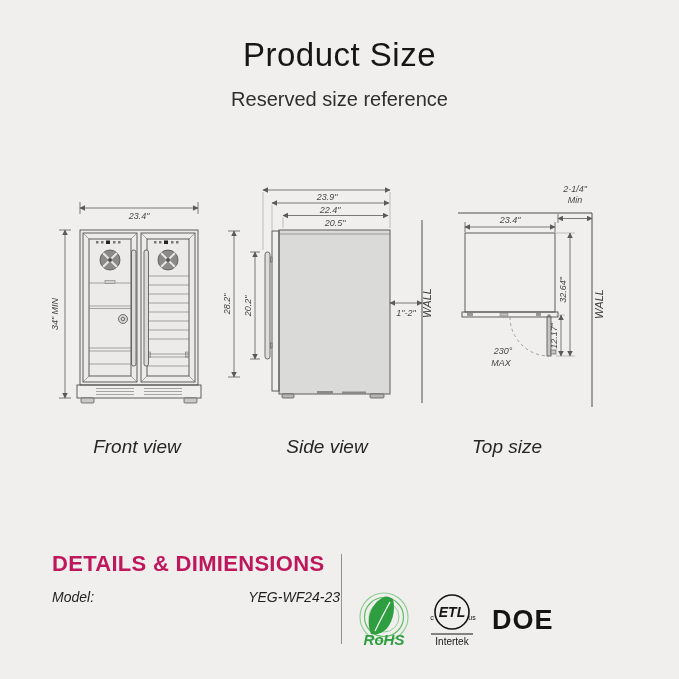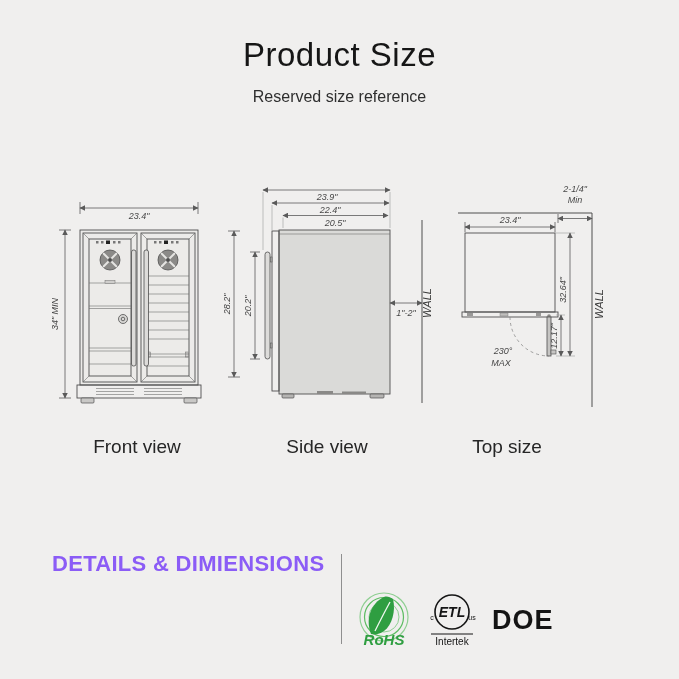--- a/index.html
+++ b/index.html
@@ -6,41 +6,41 @@
   .page{
     position:relative;width:679px;height:679px;background:#f0efee;
     font-family:"Liberation Sans",sans-serif;overflow:hidden;
   }
   .title{
     position:absolute;top:36px;left:0;width:679px;text-align:center;
     font-size:33px;font-weight:normal;color:#161616;letter-spacing:.5px;
   }
   .subtitle{
     position:absolute;top:88px;left:0;width:679px;text-align:center;
-    font-size:16px;color:#2e2e2e;
+    font-size:20px;color:#2e2e2e;
   }
   .view-label{
     position:absolute;width:120px;text-align:center;top:436px;
-    font-size:19px;color:#262626;
+    font-size:19px;color:#262626;font-style:italic;
   }
   svg{font-family:"Liberation Sans",sans-serif;}
   .ol{stroke:#4e4e4e;stroke-width:.9;fill:none;}
   .fillA{fill:#ecebe9;}
   .fillB{fill:#dadad8;}
   .dl{stroke:#5a5a5a;stroke-width:.8;}
   .tick{stroke:#5a5a5a;stroke-width:.8;}
   .ext{stroke:#9a9a9a;stroke-width:.6;}
   .dt{font-style:italic;font-size:9px;fill:#474747;}
   .dtb{font-style:italic;font-size:11px;fill:#3a3a3a;}
   .thin{stroke:#6e6e6e;stroke-width:.6;fill:none;}
   .bottom-divider{
     position:absolute;left:341px;top:554px;width:1px;height:90px;background:#8f8f8f;
   }
   .details-heading,.cert-heading{
-    position:absolute;top:551px;font-size:22px;font-weight:bold;color:#8b5cf6;letter-spacing:.3px;
+    position:absolute;top:551px;font-size:22px;font-weight:bold;color:#be185d;letter-spacing:.3px;
   }
   .details-heading{left:52px;}
   .cert-heading{left:358px;}
   .spec-rows{position:absolute;left:52px;top:589px;width:288px;}
   .spec-row{display:flex;justify-content:space-between;font-style:italic;
     font-size:14px;color:#1f1f1f;line-height:17px;}
   .logos{position:absolute;left:356px;top:590px;display:flex;align-items:center;gap:14px;}
   .doe{font-size:27px;font-weight:bold;color:#141414;letter-spacing:1px;margin-left:0;}
 </style>
 </head>
@@ -258,20 +258,24 @@
       <text class="dt" transform="rotate(-90 109 160)" x="109" y="160" text-anchor="middle" font-size="8.5">12.17"</text>
     </g>
   </svg>
 
   <div class="view-label" style="left:77px;">Front view</div>
   <div class="view-label" style="left:267px;">Side view</div>
   <div class="view-label" style="left:447px;">Top size</div>
 
   <div class="details-heading">DETAILS &amp; DIMIENSIONS</div>
   <div class="spec-rows">
+    <div class="spec-row">
+      <span>Model:</span>
+      <span>YEG-WF24-23</span>
+    </div>
   </div>
 
   <div class="bottom-divider"></div>
 
   <div class="logos">
     <svg width="56" height="58" viewBox="0 0 56 58">
       <circle cx="28" cy="26" r="24" fill="none" stroke="#8fcf92" stroke-width="1.2"></circle>
       <circle cx="28" cy="26" r="19.5" fill="none" stroke="#5dbd62" stroke-width="1.2"></circle>
       <circle cx="28" cy="26" r="15" fill="none" stroke="#8fcf92" stroke-width="1"></circle>
       <path d="M28,6 C15,12 9,28 15,43 C19,44 24,43 28,40 C36,34 40,20 37,8 C34,6 31,5 28,6 Z" fill="#2f9e41"></path>

